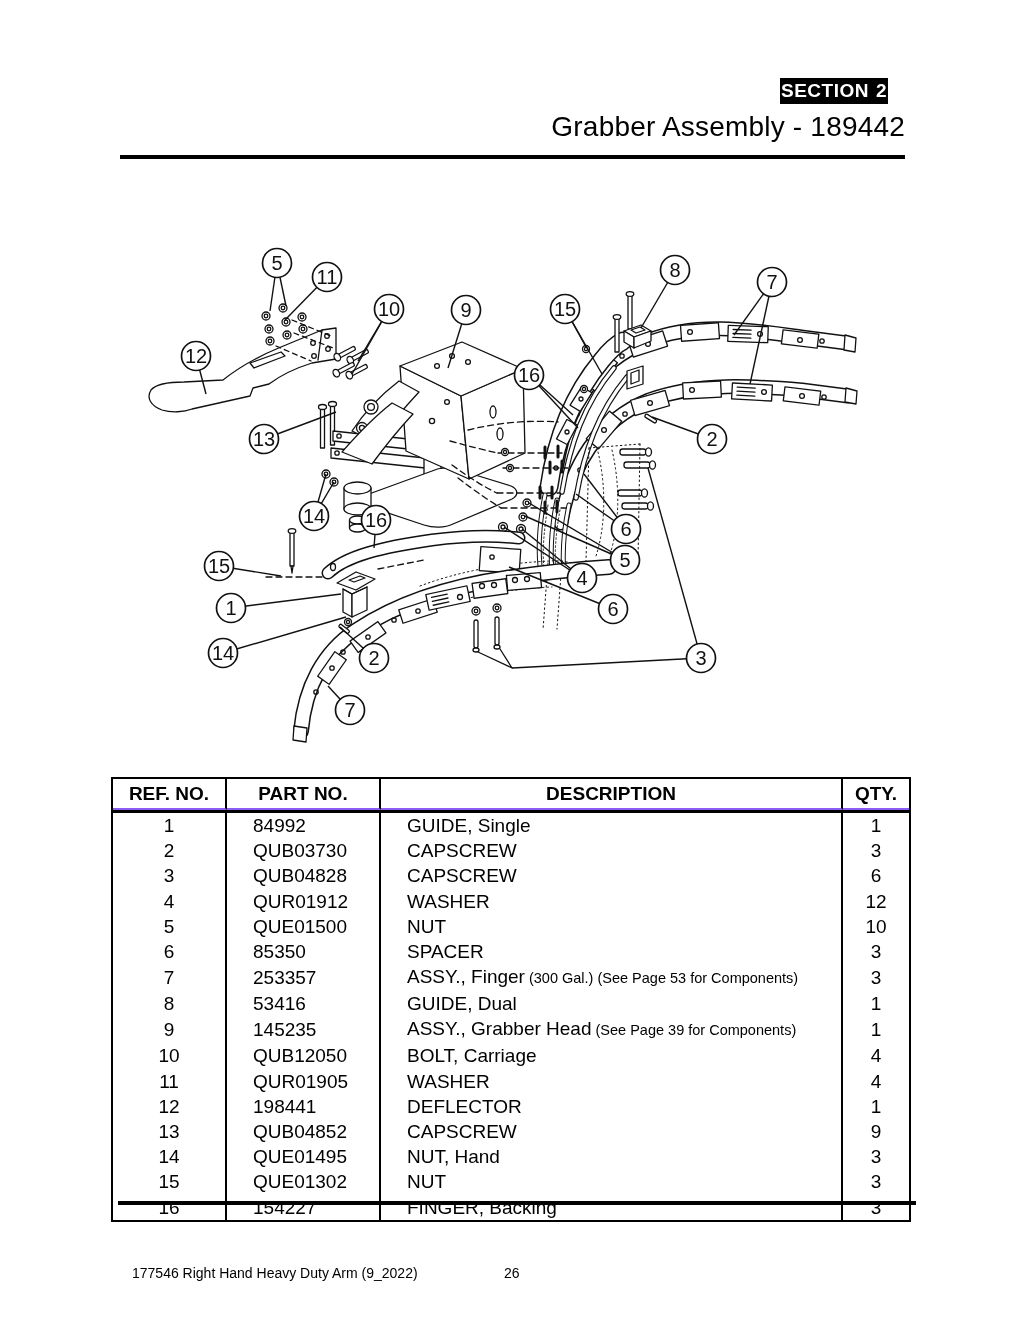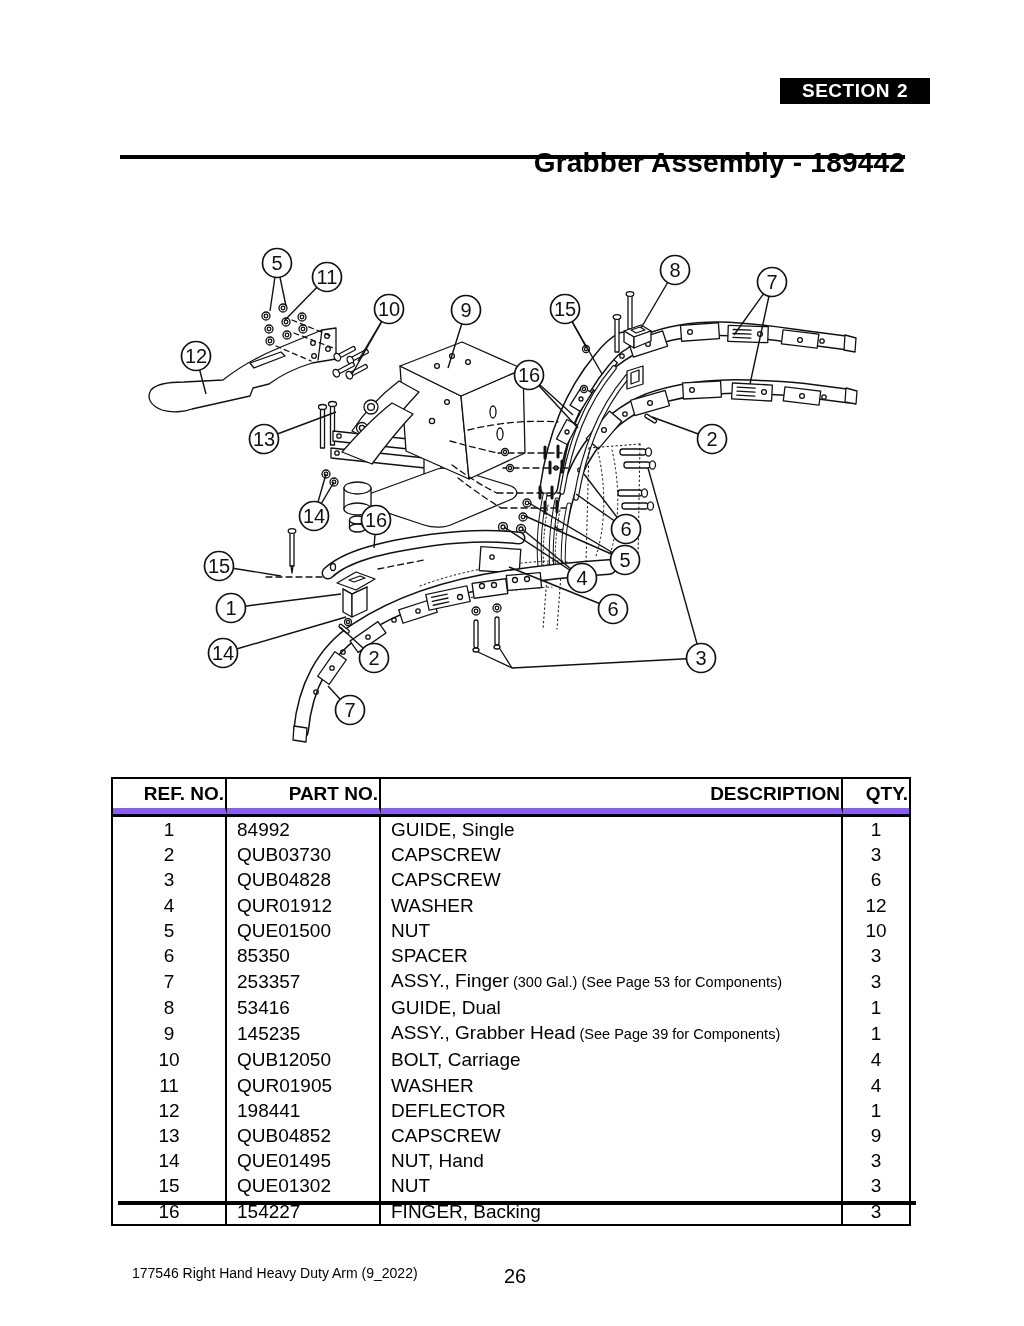--- a/index.html
+++ b/index.html
@@ -1,44 +1,44 @@
 <!DOCTYPE html>
 <html><head>
 <meta charset="utf-8">
 <style>
   html,body{margin:0;padding:0;background:#e8e8e8;}
   #page{position:relative;width:1024px;height:1326px;background:#ffffff;margin:0 auto;
         font-family:"Liberation Sans",sans-serif;color:#000;overflow:hidden;}
   
   #section-badge{position:absolute;left:780px;top:78px;width:106px;height:26px;background:#000;
         color:#fff;font-weight:bold;font-size:19px;display:flex;align-items:center;
-        justify-content:space-between;padding:0 22px;letter-spacing:.5px;}
-  #page-title{position:absolute;right:119px;top:111px;font-size:28px;font-weight:bold;
-        letter-spacing:.2px;white-space:nowrap;margin-top:36px;}
+        justify-content:space-between;padding:0 1px;letter-spacing:.5px;}
+  #page-title{position:absolute;right:119px;top:111px;font-size:28px;font-weight:normal;
+        letter-spacing:.2px;white-space:nowrap;}
   .rule{position:absolute;background:#000;}
   #rule-top{left:120px;top:155px;width:785px;height:3.5px;}
   #rule-bottom{left:118px;top:1201px;width:798px;height:3.5px;}
   
   #diagram{position:absolute;left:0;top:210px;width:1024px;height:560px;}
   
   #table-wrap{position:absolute;left:111px;top:777px;width:798px;}
   table{border-collapse:separate;border-spacing:0;width:798px;table-layout:fixed;
         border:2.5px solid #000;}
   th,td{font-family:"Liberation Sans",sans-serif;overflow:hidden;white-space:nowrap;}
-  th{font-size:19px;font-weight:bold;height:27px;border-bottom:6px solid #8b5cf6;text-align:right;}
+  th{font-size:19px;font-weight:bold;height:27px;border-bottom:2px solid #8b5cf6;text-align:center;}
   th:not(:last-child),td:not(:last-child){border-right:2px solid #000;}
   tbody tr:first-child td{border-top:3px solid #000;padding-top:1px;}
   td{font-size:19px;height:23.2px;line-height:23px;vertical-align:middle;}
   col.c1{width:114px;} col.c2{width:154px;} col.c3{width:462px;} col.c4{width:66px;}
   td.c-ref,td.c-qty{text-align:center;}
-  td.c-part,td.c-desc{text-align:left;padding-left:10px;}
+  td.c-part,td.c-desc{text-align:left;padding-left:26px;}
   .note{font-size:14.5px;}
   
   #footer-left{position:absolute;left:132px;top:1265px;font-size:14px;}
-  #footer-page{position:absolute;left:504px;top:1265px;font-size:20px;}
+  #footer-page{position:absolute;left:504px;top:1265px;font-size:14px;}
 </style>
 </head>
 <body>
 
 <div id="page">
 
   <div id="section-badge">
     <span>SECTION</span>
     <span>2</span>
   </div>

